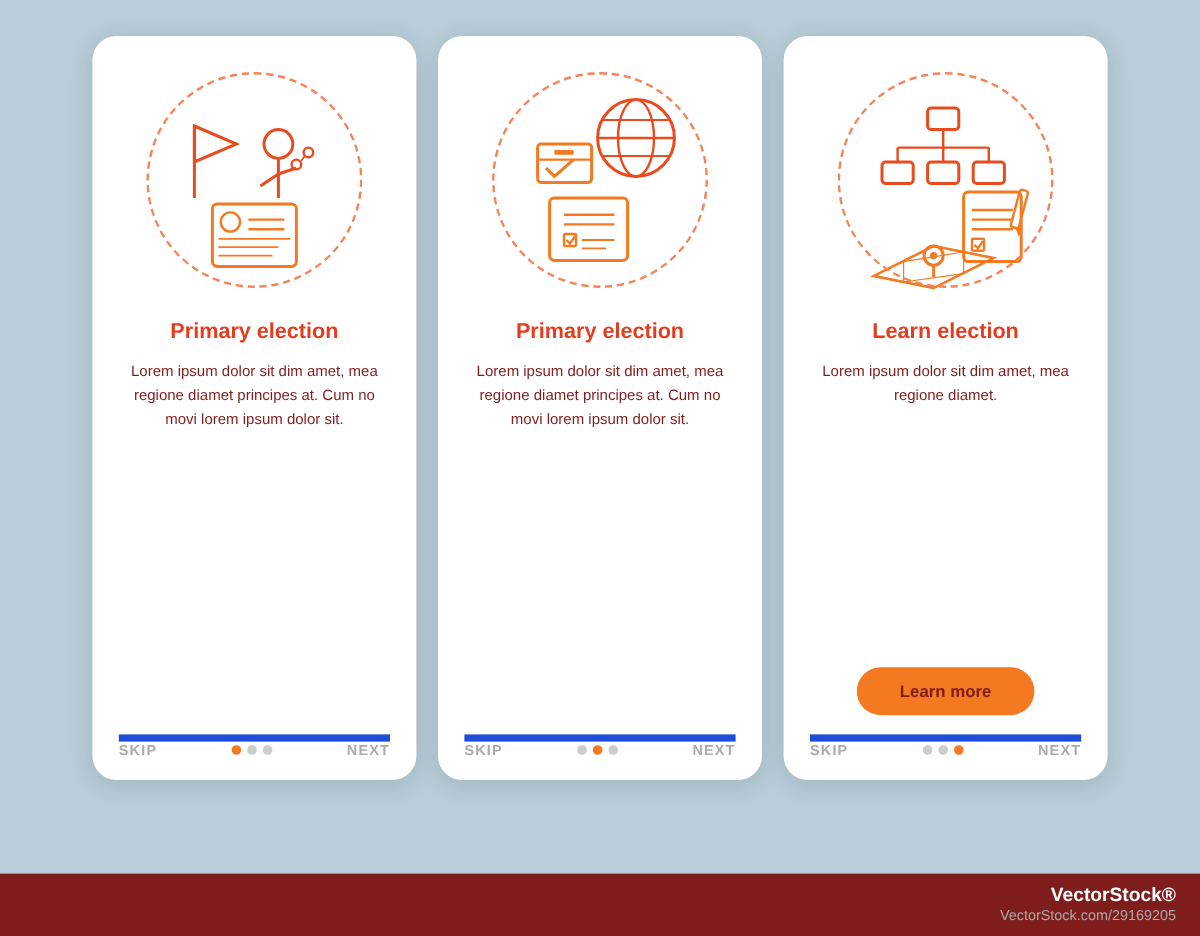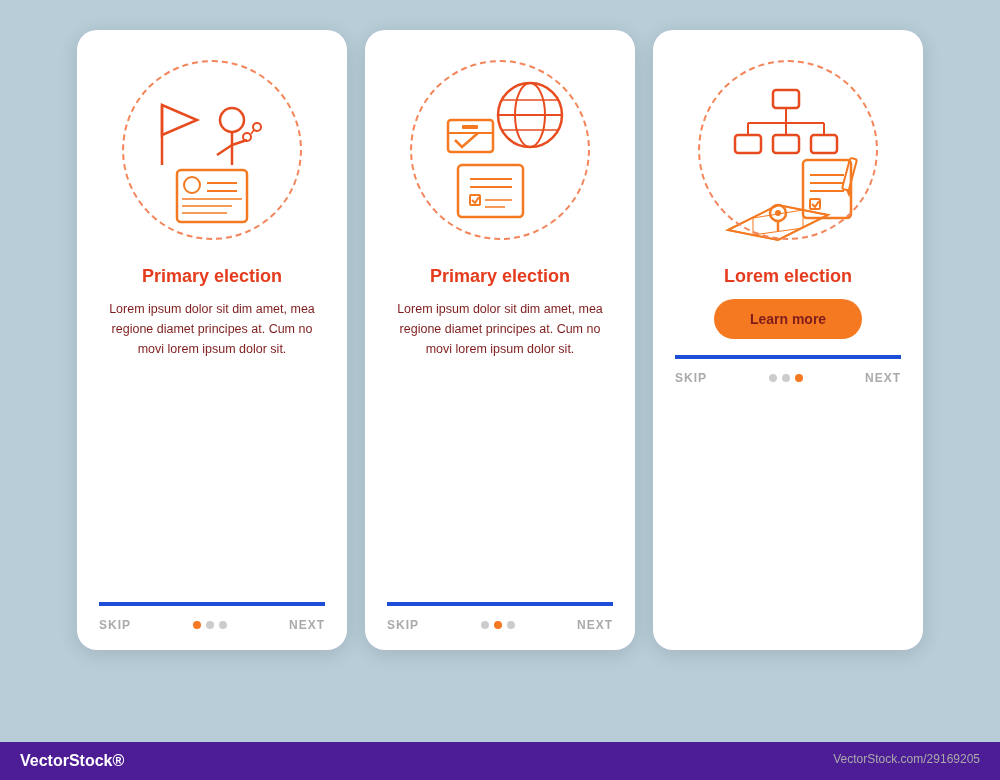--- a/index.html
+++ b/index.html
@@ -82,22 +82,21 @@
       padding: 12px 36px;
       font-size: 14px;
       font-weight: 600;
       cursor: pointer;
       margin-bottom: 16px;
       display: block;
     }
 
     .card-footer {
       width: 100%;
-      border-top: 4px solid #1d4ed8;
-      padding-top: 12px;
+      border-top: 6px solid #1d4ed8;
       display: flex;
       align-items: center;
       justify-content: space-between;
     }
 
     .footer-skip, .footer-next {
       font-size: 12px;
       font-weight: 600;
       color: #aaa;
       letter-spacing: 1px;
@@ -121,26 +120,27 @@
       background: #f47920;
     }
 
     
     svg {
       overflow: visible;
     }
 
     .bottom-bar {
       width: 100%;
-      background: #4c1d95;
+      background: #7f1d1d;
       padding: 10px 20px;
       display: flex;
-      align-items: flex-start;
+      align-items: flex-end;
       justify-content: space-between;
       margin-top: auto;
+      flex-direction: column;
     }
 
     .vectorstock-logo {
       color: white;
       font-size: 16px;
       font-weight: 700;
     }
 
     .vectorstock-url {
       color: #aaa;
@@ -274,21 +274,22 @@
         <line x1="45" y1="153" x2="95" y2="145" stroke="#f47920" stroke-width="1"></line>
         <line x1="45" y1="170" x2="95" y2="163" stroke="#f47920" stroke-width="1"></line>
         <line x1="45" y1="153" x2="45" y2="170" stroke="#f47920" stroke-width="1"></line>
         <line x1="95" y1="145" x2="95" y2="163" stroke="#f47920" stroke-width="1"></line>
 
         <circle cx="70" cy="148" r="8" fill="none" stroke="#f47920" stroke-width="2.5"></circle>
         <circle cx="70" cy="148" r="3" fill="#f47920"></circle>
         <line x1="70" y1="156" x2="70" y2="166" stroke="#f47920" stroke-width="2.5"></line>
       </svg>
     </div>
-    <h2 class="card-title">Lorem election</h2>
+    <h2 class="card-title">Learn election</h2>
+    <p class="card-body-text">Lorem ipsum dolor sit dim amet, mea regione diamet.</p>
     <button class="learn-more-btn">Learn more</button>
     <div class="card-footer">
       <span class="footer-skip">SKIP</span>
       <div class="dots">
         <div class="dot"></div>
         <div class="dot"></div>
         <div class="dot active"></div>
       </div>
       <span class="footer-next">NEXT</span>
     </div>

